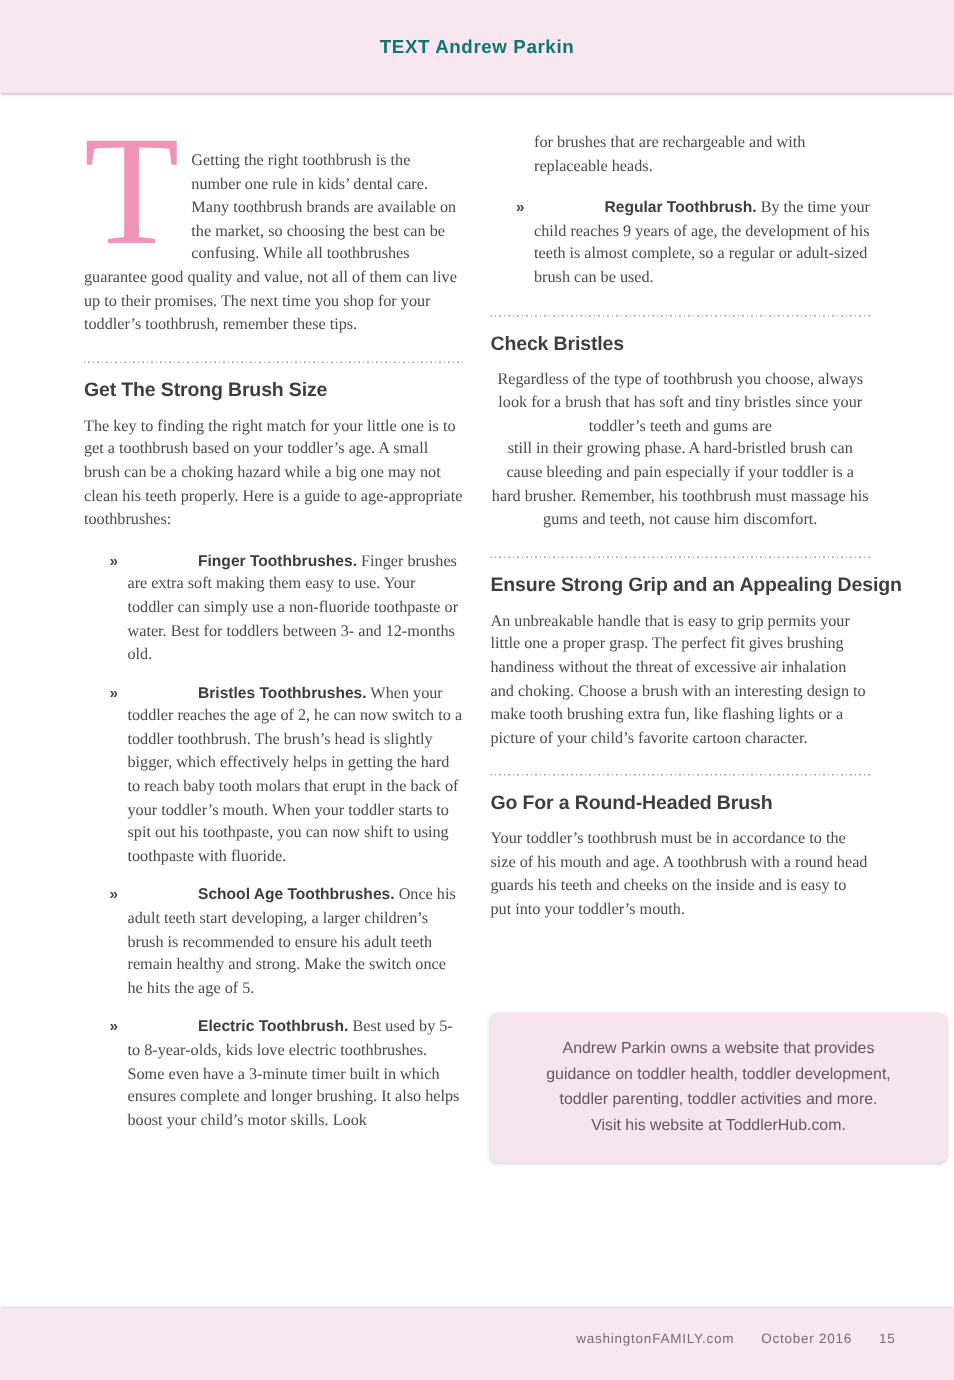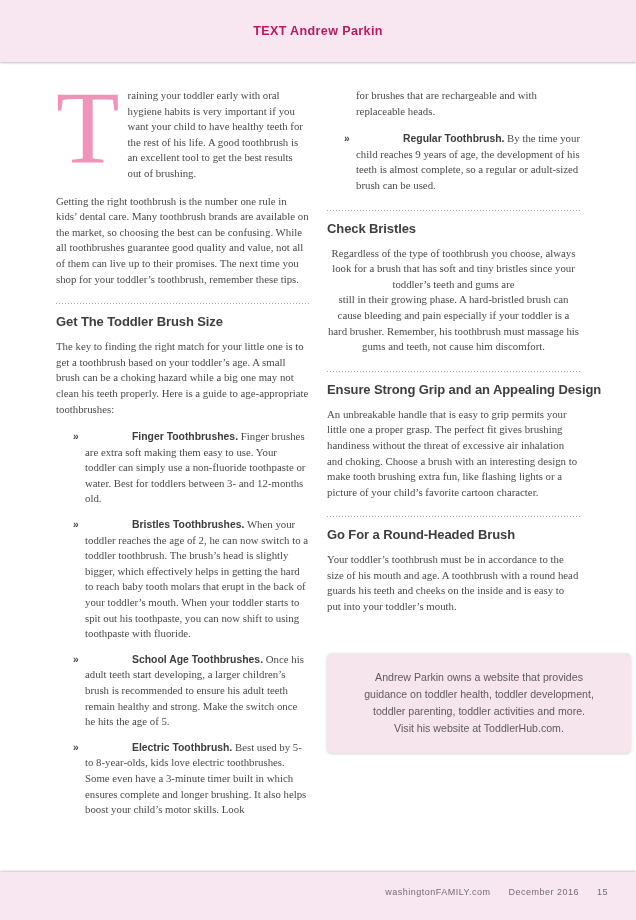--- a/index.html
+++ b/index.html
@@ -20,21 +20,21 @@
   }
   
   header{
     position:absolute;top:0;left:0;right:0;height:62px;
     background:var(--pink-band);
     box-shadow:0 1px 2px rgba(0,0,0,.25);
     display:flex;align-items:center;justify-content:center;
   }
   .header-title{
     font-family:"Liberation Sans",sans-serif;
-    font-size:12.5px;font-weight:600;letter-spacing:.4px;color:#be185d;
+    font-size:12.5px;font-weight:600;letter-spacing:.4px;color:#0f766e;
   }
   
   main{
     position:absolute;top:62px;bottom:48px;left:0;right:0;
     padding:26px 56px 0 56px;
     display:flex;gap:18px;overflow:hidden;
   }
   .col{flex:0 0 253px;width:253px;}
   p{
     margin:0 0 12px 0;
@@ -72,57 +72,57 @@
     font-family:"Liberation Sans",sans-serif;font-weight:700;
     font-size:10.2px;color:#47444a;
   }
   .lead{
     font-family:"Liberation Sans",sans-serif;font-weight:700;
     font-size:10.4px;color:#3f3c3f;padding-left:47px;
   }
   .cont{padding-left:29px;}
   
   .author-box{
-    width:304px;margin-top:38px;
+    width:304px;margin-top:60px;
     background:var(--pink-box);
     border-radius:5px;
     box-shadow:0 1px 3px rgba(0,0,0,.18);
     padding:16px 20px;
   }
   .author-box p{
     margin:0;font-family:"Liberation Sans",sans-serif;
     font-size:10.6px;line-height:17px;color:#5f5a5e;
   }
   
   footer{
     position:absolute;bottom:0;left:0;right:0;height:48px;
     background:var(--pink-band);
     box-shadow:0 -1px 2px rgba(0,0,0,.22);
     display:flex;justify-content:flex-end;align-items:flex-start;
-    padding:15px 28px 0 0;gap:18px;
+    padding:15px 39px 0 0;gap:18px;
     font-family:"Liberation Sans",sans-serif;font-size:9px;
     letter-spacing:.5px;color:var(--footer-text);
   }
 </style>
 </head>
 <body>
 
 <header>
   <div class="header-title">TEXT Andrew Parkin</div>
 </header>
 
 <main>
 
   <section class="col">
-    <p class="intro"><span class="dropcap">T</span><span>raining your toddler early with oral hygiene habits is very important if you want your child to have healthy teeth for the rest of his life. A good toothbrush is an excellent tool to get the best results out of brushing.</span></p>
+    <p class="intro"><span class="dropcap">T</span></p>
 
     <p>Getting the right toothbrush is the number one rule in kids’ dental care. Many toothbrush brands are available on the market, so choosing the best can be confusing. While all toothbrushes guarantee good quality and value, not all of them can live up to their promises. The next time you shop for your toddler’s toothbrush, remember these tips.</p>
 
     <div class="divider"></div>
-    <h2>Get The Toddler Brush Size</h2>
+    <h2>Get The Strong Brush Size</h2>
     <p>The key to finding the right match for your little one is to get a toothbrush based on your toddler’s age. A small brush can be a choking hazard while a big one may not clean his teeth properly. Here is a guide to age-appropriate toothbrushes:</p>
 
     <ul class="bullets">
       <li>
         <span class="marker">»</span>
         <b class="lead">Finger Toothbrushes.</b>
         <span>Finger brushes are extra soft making them easy to use. Your toddler can simply use a non-fluoride toothpaste or water. Best for toddlers between 3- and 12-months old.</span>
       </li>
       <li>
         <span class="marker">»</span>
@@ -170,15 +170,15 @@
       <p class="preline">Andrew Parkin owns a website that provides
 guidance on toddler health, toddler development,
 toddler parenting, toddler activities and more.
 Visit his website at ToddlerHub.com.</p>
     </aside>
   </section>
 </main>
 
 <footer>
   <span>washingtonFAMILY.com</span>
-  <span>December 2016</span>
+  <span>October 2016</span>
   <span>15</span>
 </footer>
 
 </body></html>

